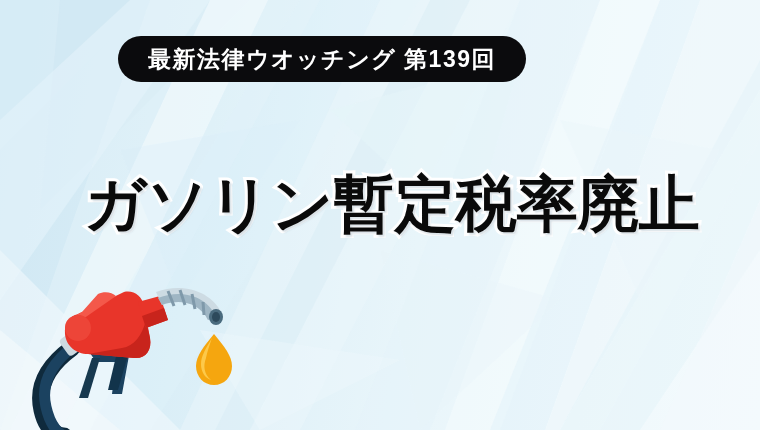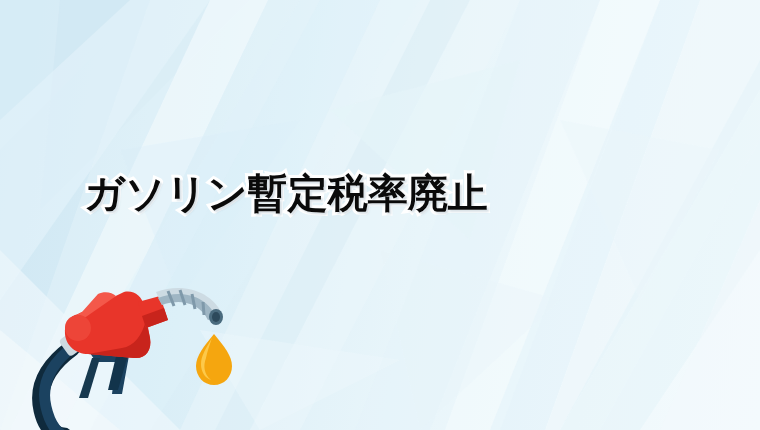--- a/index.html
+++ b/index.html
@@ -47,21 +47,21 @@
     letter-spacing: 1.5px;
     white-space: nowrap;
     line-height: 1;
   }
 
   
   #headline {
     position: absolute;
     left: 84px;
     top: 172px;
-    font-size: 40px;
+    font-size: 61px;
     font-weight: bold;
     color: #0a0a0a;
     letter-spacing: 0px;
     white-space: nowrap;
     line-height: 1.05;
     -webkit-text-stroke: 6px #ffffff;
     paint-order: stroke fill;
     text-shadow:
        0 0 1px #ffffff,
        2px 2px 2px rgba(120,150,170,0.30);
@@ -122,20 +122,23 @@
       <polygon points="760,60 760,250 640,430 560,430" fill="#dff1f9" opacity="0.45"></polygon>
       <polygon points="760,200 760,430 660,430" fill="#f1f9fc" opacity="0.6"></polygon>
       <polygon points="330,110 520,60 470,240" fill="#e6f5fa" opacity="0.5"></polygon>
       <polygon points="120,150 300,120 180,300" fill="#daeef8" opacity="0.35"></polygon>
       <polygon points="560,120 720,150 640,300" fill="#eaf6fb" opacity="0.45"></polygon>
       <polygon points="380,250 560,300 420,430" fill="#e8f6fb" opacity="0.4"></polygon>
       <polygon points="200,330 400,360 260,430" fill="#f0f9fc" opacity="0.45"></polygon>
     </g>
   </svg>
 
+  <div id="badge">
+    <span id="badge-label">最新法律ウオッチング 第139回</span>
+  </div>
 
   <div id="headline">ガソリン暫定税率廃止</div>
 
   <svg id="nozzle-illustration" viewBox="0 0 230 160" aria-hidden="true">
 
     <path d="M 46 72 C 24 88 10 108 16 134 C 20 152 30 160 38 160" fill="none" stroke="#0f2a3c" stroke-width="17" stroke-linecap="round"></path>
     <path d="M 48 70 C 27 86 14 106 20 131 C 24 149 33 160 41 160" fill="none" stroke="#1b4260" stroke-width="11" stroke-linecap="round"></path>
 
     <rect x="36" y="56" width="24" height="20" rx="4" fill="#cdd9e0" transform="rotate(-36 48 66)"></rect>
 

